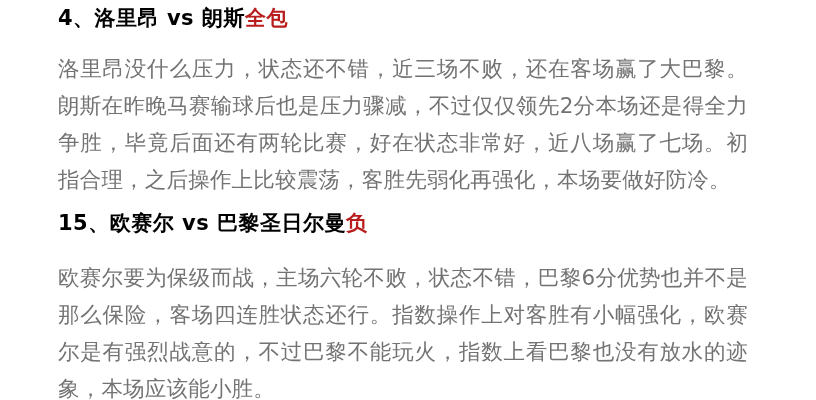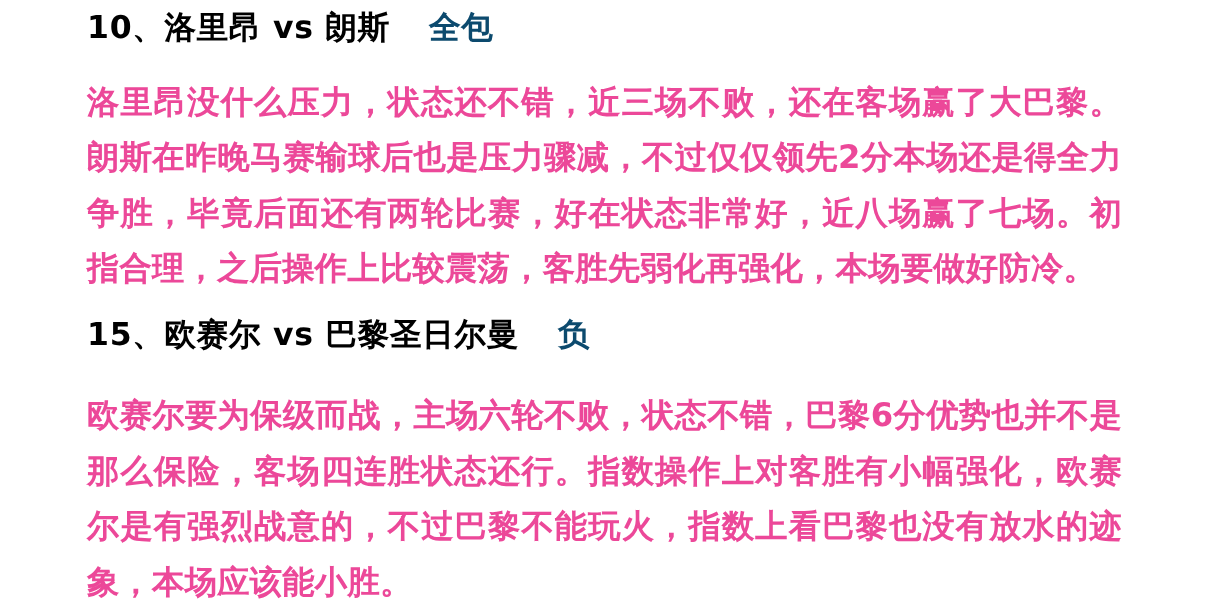--- a/index.html
+++ b/index.html
@@ -21,45 +21,44 @@
     font-size: 21px;
     line-height: 26px;
     font-weight: 700;
     color: #000000;
     letter-spacing: 0.5px;
   }
   .heading-main {
     color: #000000;
   }
   .pick {
-    color: #0c4a6e;
-    margin-left: 26px;
+    color: #b91c1c;
+    margin-left: 0;
   }
   .analysis {
     margin: 19px 0 12px 0;
     font-size: 21.5px;
     line-height: 37px;
-    color: #ec4899;
+    color: #737373;
     text-align: justify;
     text-justify: inter-ideograph;
     letter-spacing: 0.2px;
-    font-weight: bold;
   }
   .section-2 .analysis {
     margin: 23px 0 0 0;
   }
 </style>
 </head>
 <body>
 
 <div class="article">
 
   <section class="section-1">
     <h2 class="match-heading">
-      <span class="heading-main">10、洛里昂 vs 朗斯</span><span class="pick">全包</span>
+      <span class="heading-main">4、洛里昂 vs 朗斯</span><span class="pick">全包</span>
     </h2>
     <p class="analysis">洛里昂没什么压力，状态还不错，近三场不败，还在客场赢了大巴黎。朗斯在昨晚马赛输球后也是压力骤减，不过仅仅领先2分本场还是得全力争胜，毕竟后面还有两轮比赛，好在状态非常好，近八场赢了七场。初指合理，之后操作上比较震荡，客胜先弱化再强化，本场要做好防冷。</p>
   </section>
 
   <section class="section-2">
     <h2 class="match-heading">
       <span class="heading-main">15、欧赛尔 vs 巴黎圣日尔曼</span><span class="pick">负</span>
     </h2>
     <p class="analysis">欧赛尔要为保级而战，主场六轮不败，状态不错，巴黎6分优势也并不是那么保险，客场四连胜状态还行。指数操作上对客胜有小幅强化，欧赛尔是有强烈战意的，不过巴黎不能玩火，指数上看巴黎也没有放水的迹象，本场应该能小胜。</p>
   </section>

